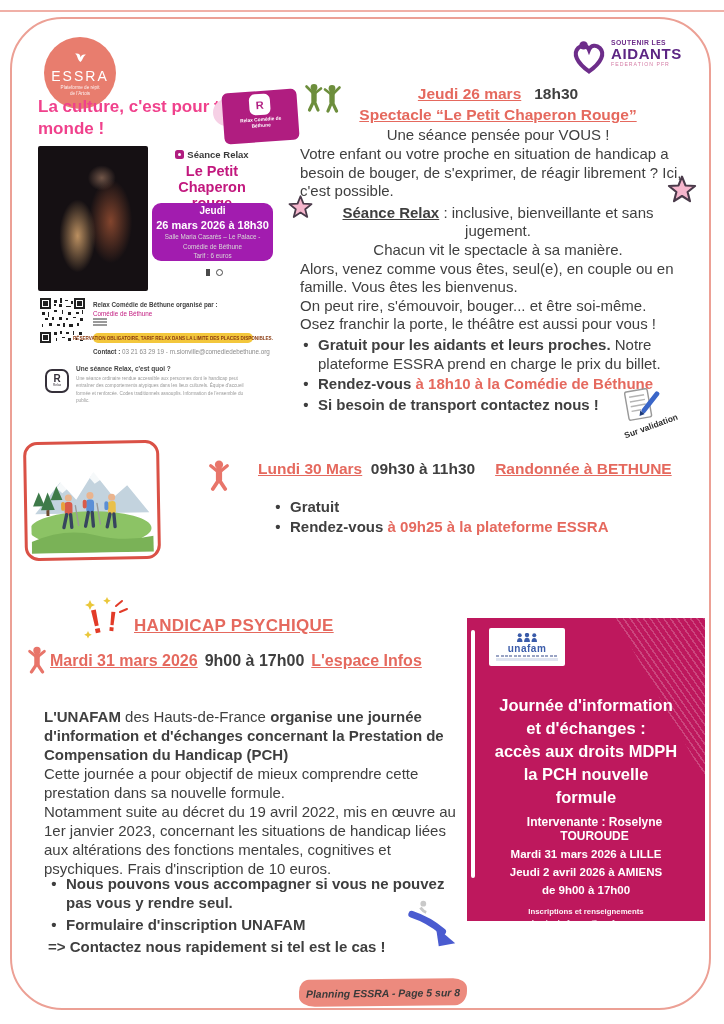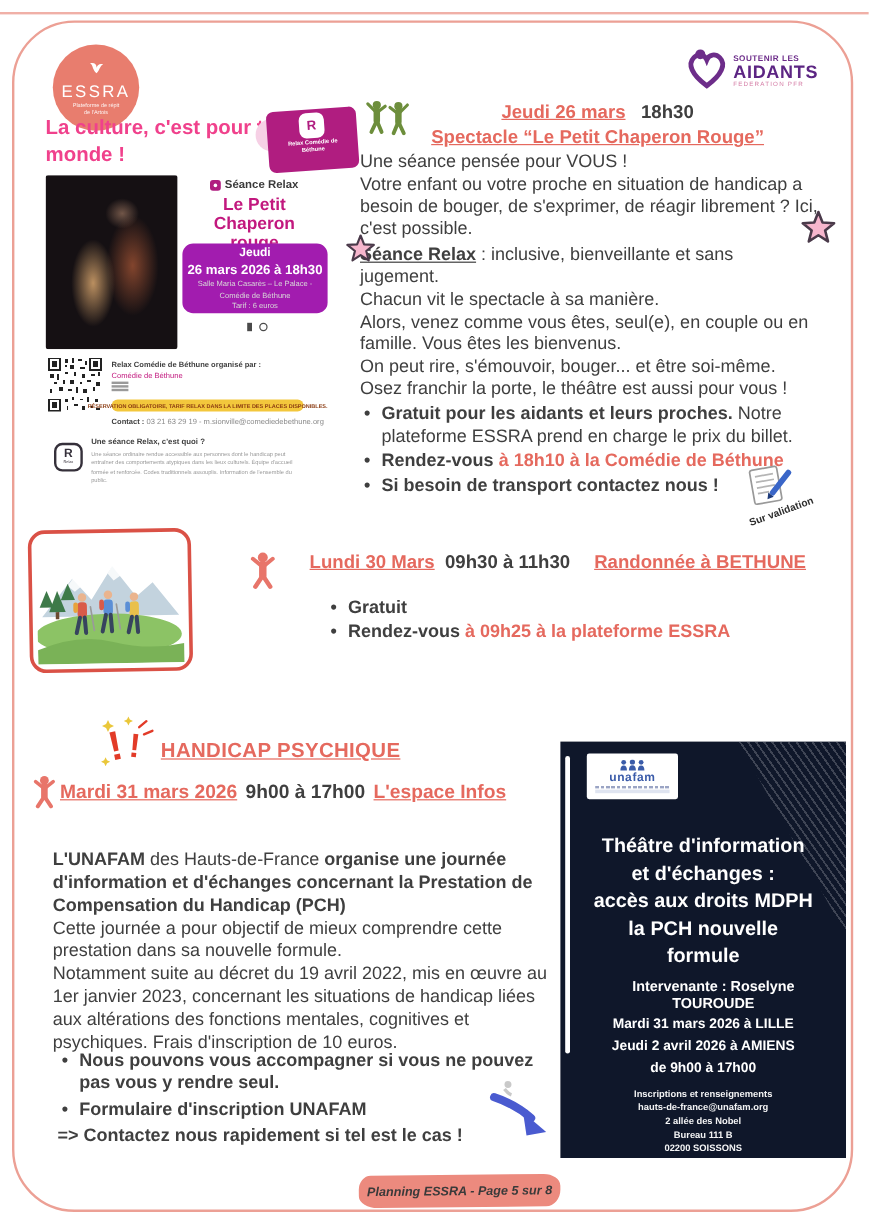--- a/index.html
+++ b/index.html
@@ -2,31 +2,31 @@
 <html><head>
 <meta charset="utf-8">
 <style>
   *{box-sizing:border-box;margin:0;padding:0;}
   html,body{width:724px;height:1024px;}
   body{position:relative;background:#fff;color:#3f3f3f;font-family:"Liberation Sans",sans-serif;overflow:hidden;}
   .abs{position:absolute;}
   .b{font-weight:bold;}
   .u{text-decoration:underline;}
   .ac{color:#e5695e;}
-  .ctr{text-align:left;}
+  .ctr{text-align:center;}
 
   .topline{left:0;top:10px;width:724px;height:2px;background:#f0b0a7;}
   .frame{left:10px;top:17px;width:701px;height:993px;border:2.5px solid #eca095;border-radius:52px;}
 
   
   .essra{left:44px;top:37px;width:72px;height:72px;border-radius:50%;background:#e87d6e;color:#fff;
          display:flex;flex-direction:column;align-items:center;justify-content:center;gap:1px;}
   .essra-title{font-size:14px;letter-spacing:2px;}
   .essra-sub{font-size:4.6px;text-align:center;line-height:1.35;opacity:.9;}
-  .aidants{left:571px;top:39px;display:flex;align-items:center;gap:4px;}
+  .aidants{left:571px;top:39px;display:flex;gap:4px;}
   .aid-top{font-size:6.8px;color:#6d2d8a;font-weight:bold;letter-spacing:.4px;}
   .aid-main{font-size:15px;color:#5c2583;font-weight:bold;letter-spacing:.6px;line-height:1;}
   .aid-sub{font-size:5.2px;color:#d47ba4;letter-spacing:1px;}
 
   
   .culture{left:38px;top:96px;width:230px;font-size:17px;font-weight:bold;color:#f0418c;line-height:1.3;}
   .badge-halo{left:213px;top:99px;width:27px;height:27px;border-radius:50%;background:#f6d0e5;}
   .badge{left:223px;top:91px;width:75px;height:51px;background:#b01d80;border-radius:6px;transform:rotate(-4deg);
          display:flex;flex-direction:column;align-items:center;padding-top:3px;}
   .badge-r{width:21px;height:21px;background:#fff;border-radius:6px;color:#b01d80;font-weight:bold;font-size:11px;
@@ -92,21 +92,21 @@
   .excl-ic{left:82px;top:596px;}
   .psy-head{left:134px;top:616px;font-size:17px;letter-spacing:.3px;}
   .psy-person{left:26px;top:646px;}
   .psy-date{left:50px;top:652px;display:flex;gap:7px;font-size:16px;white-space:nowrap;}
   .psy-body{left:44px;top:687px;width:414px;font-size:15px;line-height:1.27;margin-top:20px;}
   .psy-blts{left:48px;top:872px;width:424px;font-size:15px;font-weight:bold;line-height:1.26;}
   .psy-blts .blt{margin-top:3px;}
   .arrow-ic{left:404px;top:898px;}
 
   
-  .bposter{left:467px;top:618px;width:238px;height:347px;background:#0f172a;color:#fff;}
+  .bposter{left:467px;top:618px;width:238px;height:303px;background:#be185d;color:#fff;}
   .bp-stripes{position:absolute;right:0;top:0;width:150px;height:230px;
       background:repeating-linear-gradient(55deg, rgba(255,255,255,.2) 0 1.5px, transparent 1.5px 5.5px);
       clip-path:polygon(40% 0, 100% 0, 100% 70%);}
   .bp-bar{position:absolute;left:4px;top:12px;width:4px;height:248px;background:#fff;border-radius:2px;}
   .bp-logo{position:absolute;left:22px;top:10px;width:76px;height:38px;background:#fff;border-radius:2px;
            display:flex;flex-direction:column;align-items:center;justify-content:center;gap:1px;}
   .bp-logo .word{font-size:10px;color:#3a5ba9;font-weight:bold;letter-spacing:.5px;line-height:1;}
   .bp-cap{width:62px;height:2px;background:repeating-linear-gradient(90deg,#9aa4c4 0 3px,transparent 3px 4.5px);}
   .bp-cap2{width:62px;height:3px;background:#dfe4f0;}
   .bp-title{position:absolute;left:12px;right:12px;top:76px;text-align:center;font-size:16.5px;font-weight:bold;line-height:1.4;}
@@ -425,21 +425,21 @@
           <path d="M9.8 10 Q9.8 5.2 13 5.2 Q16.2 5.2 16.2 10 Z"></path>
         <circle cx="21" cy="2.5" r="2.2"></circle>
           <path d="M18 10 Q18 5.5 21 5.5 Q24 5.5 24 10 Z"></path>
       </g>
     </svg>
     <div class="word">unafam</div>
     <div class="bp-cap"></div>
     <div class="bp-cap2"></div>
   </div>
   <div class="bp-title">
-    <div>Théâtre d'information</div>
+    <div>Journée d'information</div>
     <div>et d'échanges :</div>
     <div>accès aux droits MDPH</div>
     <div>la PCH nouvelle</div>
     <div>formule</div>
   </div>
   <div class="bp-speaker">Intervenante : Roselyne TOUROUDE</div>
   <div class="bp-dates">
     <div>Mardi 31 mars 2026 à LILLE</div>
     <div>Jeudi 2 avril 2026 à AMIENS</div>
     <div>de 9h00 à 17h00</div>

